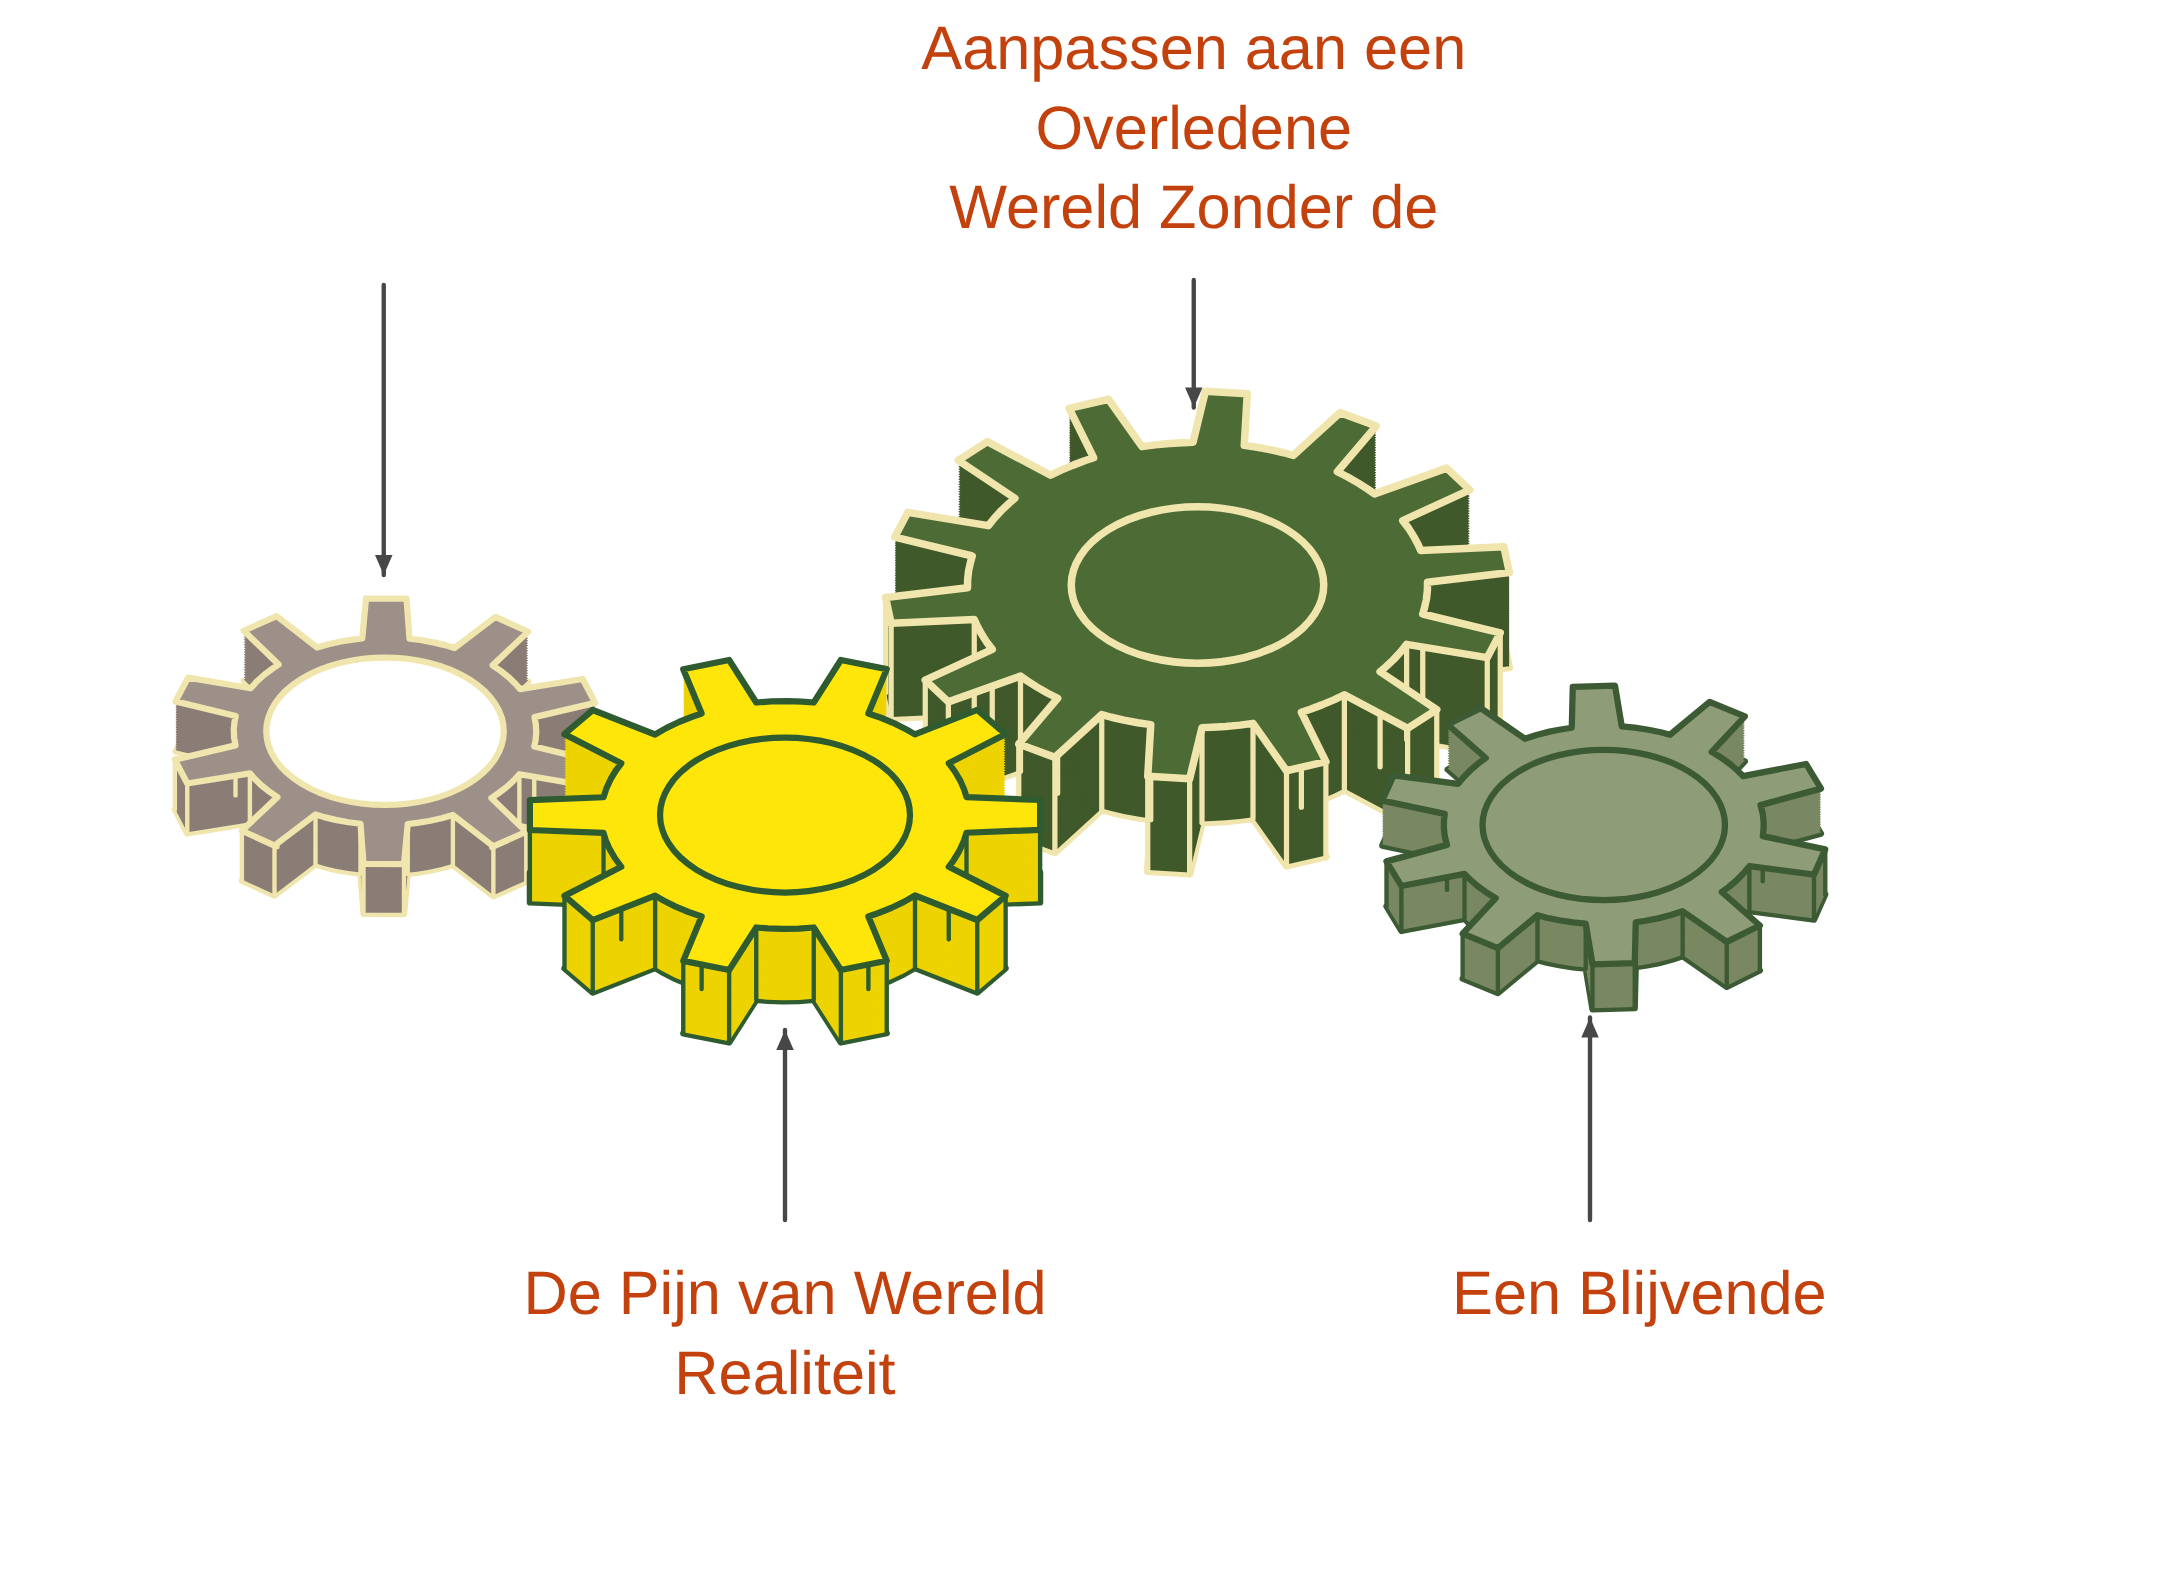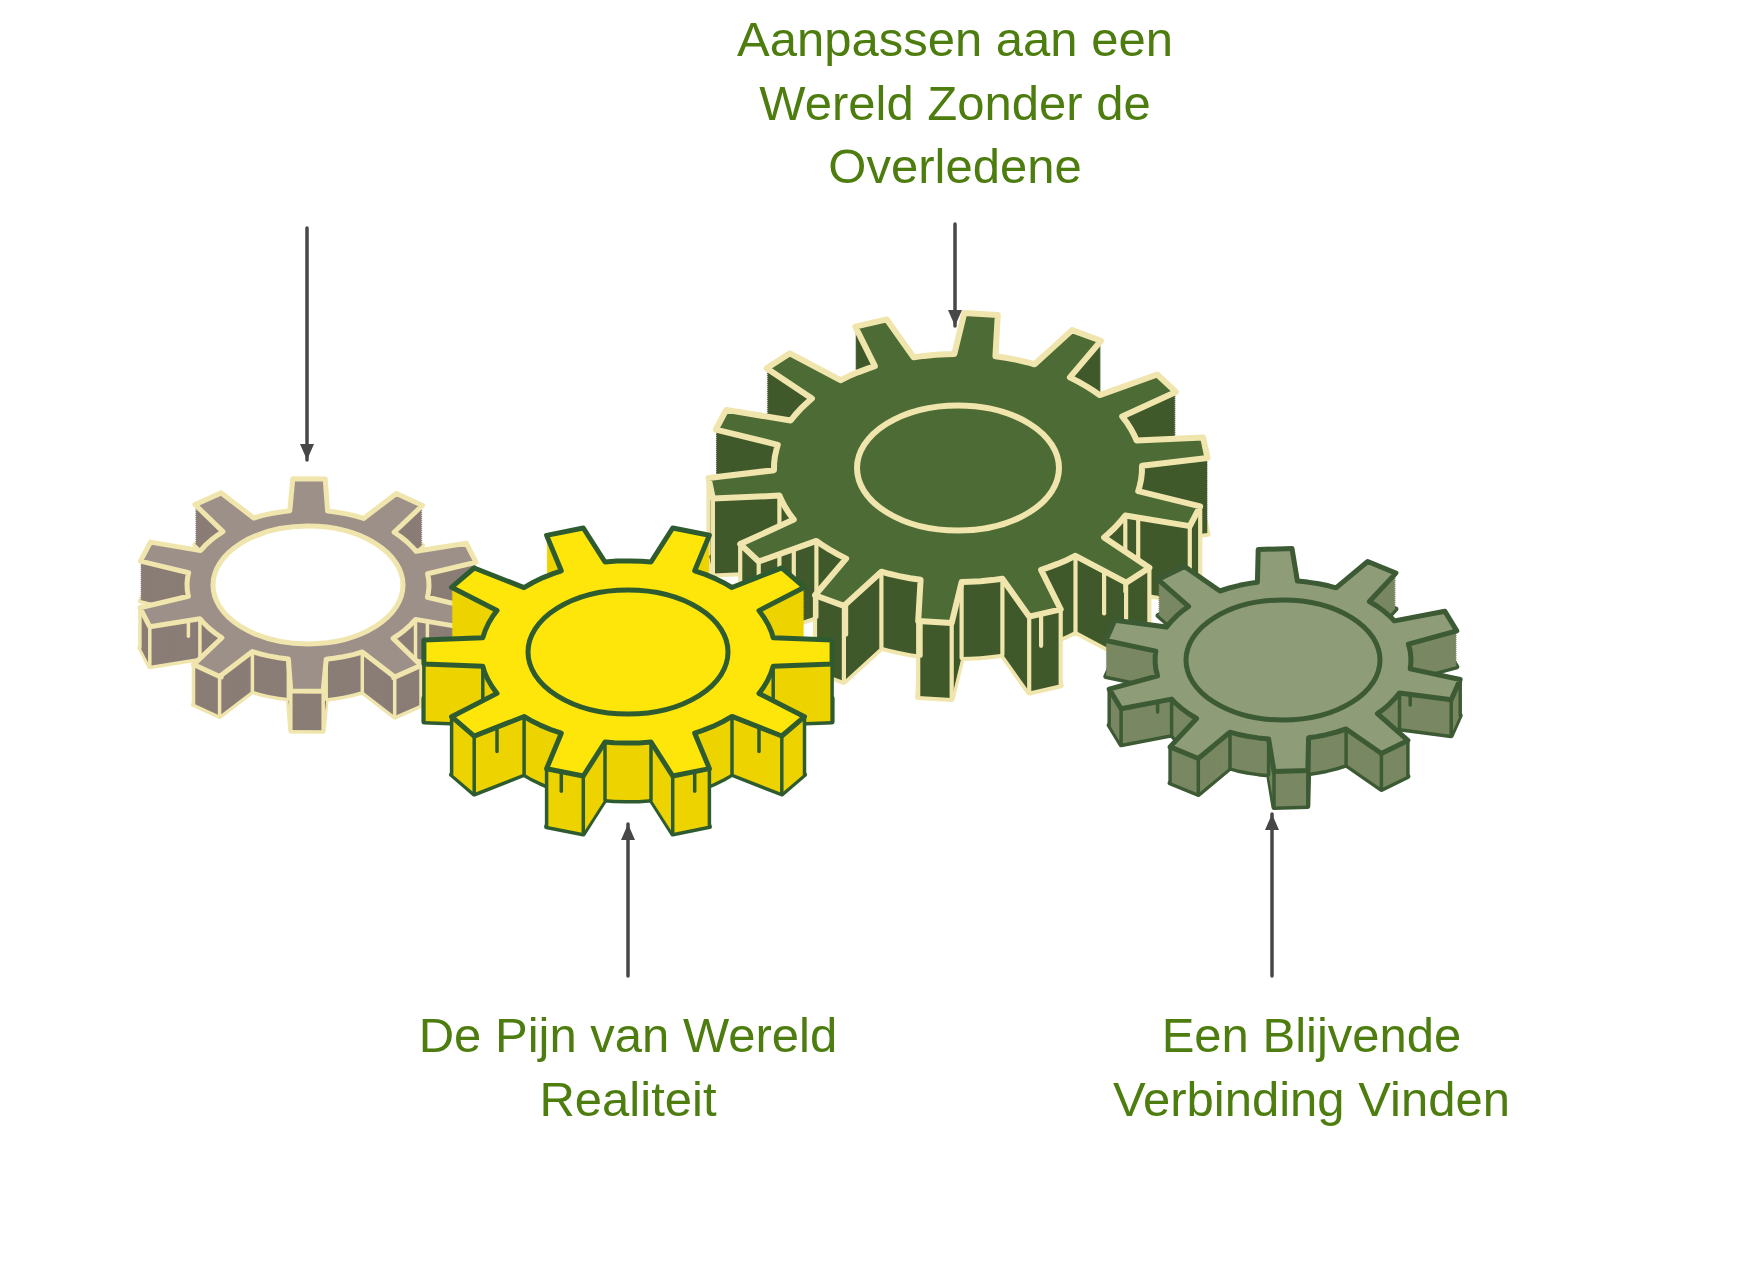--- a/index.html
+++ b/index.html
@@ -8,21 +8,21 @@
     width: 1746px;
     height: 1266px;
     background: #ffffff;
     font-family: "Liberation Sans", "DejaVu Sans", sans-serif;
     overflow: hidden;
   }
   #diagram-svg { position: absolute; left: 0; top: 0; }
   .label {
     position: absolute;
     text-align: center;
-    color: #4d7c0f;
+    color: #c2410c;
     font-size: 49px;
     font-weight: 500;
     line-height: 1.3;
   }
   #label-top-left     { left: 57px;   top: 60px;   width: 500px; }
   #label-top-center   { left: 650px;  top: 8px;    width: 610px; }
   #label-bottom-left  { left: 373px;  top: 1004px; width: 510px; }
   #label-bottom-right { left: 1054px; top: 1004px; width: 515px; }
 </style>
 </head>
@@ -254,27 +254,26 @@
         <line x1="307" y1="228" x2="307" y2="460" stroke="#474747" stroke-width="3.5" stroke-linecap="round" marker-end="url(#arrowhead)"></line>
         <line x1="955" y1="224" x2="955" y2="326" stroke="#474747" stroke-width="3.5" stroke-linecap="round" marker-end="url(#arrowhead)"></line>
         <line x1="628" y1="976" x2="628" y2="824" stroke="#474747" stroke-width="3.5" stroke-linecap="round" marker-end="url(#arrowhead)"></line>
         <line x1="1272" y1="976" x2="1272" y2="814" stroke="#474747" stroke-width="3.5" stroke-linecap="round" marker-end="url(#arrowhead)"></line>
       </g>
   </svg>
 
 
   <div class="label" id="label-top-center">
     <div class="label-line">Aanpassen aan een</div>
+    <div class="label-line">Overledene</div>
     <div class="label-line">Wereld Zonder de</div>
-    <div class="label-line">Overledene</div>
   </div>
 
   <div class="label" id="label-bottom-left">
     <div class="label-line">De Pijn van Wereld</div>
     <div class="label-line">Realiteit</div>
   </div>
 
   <div class="label" id="label-bottom-right">
     <div class="label-line">Een Blijvende</div>
-    <div class="label-line">Verbinding Vinden</div>
   </div>
 
 </div>
 
 </body></html>

